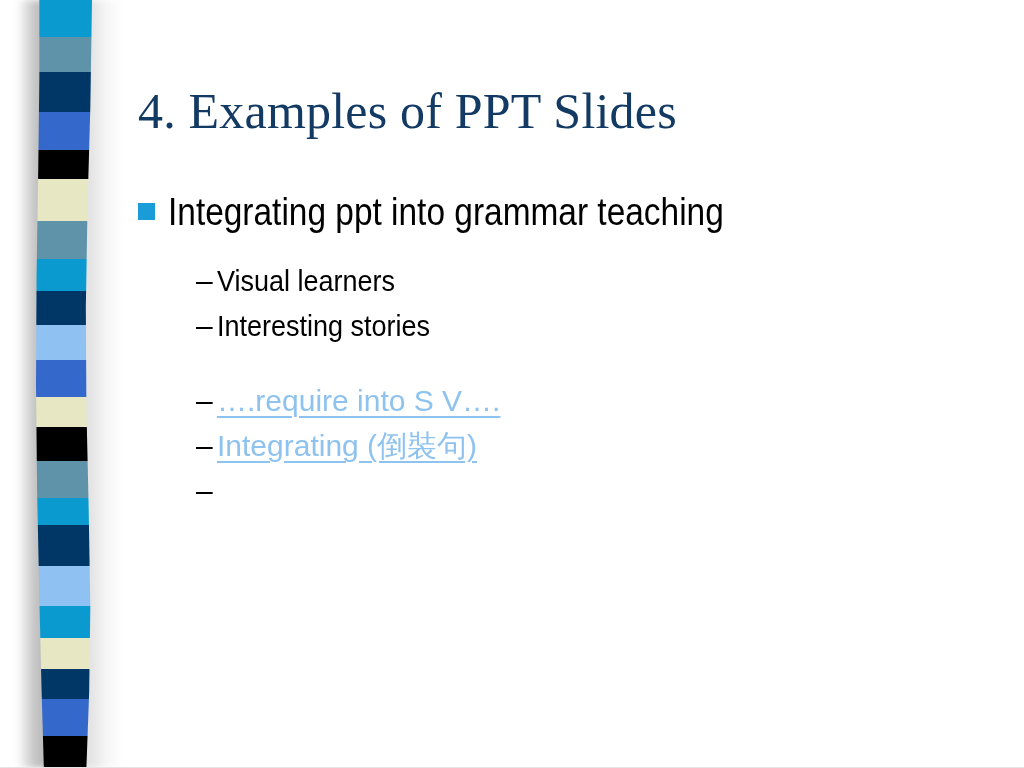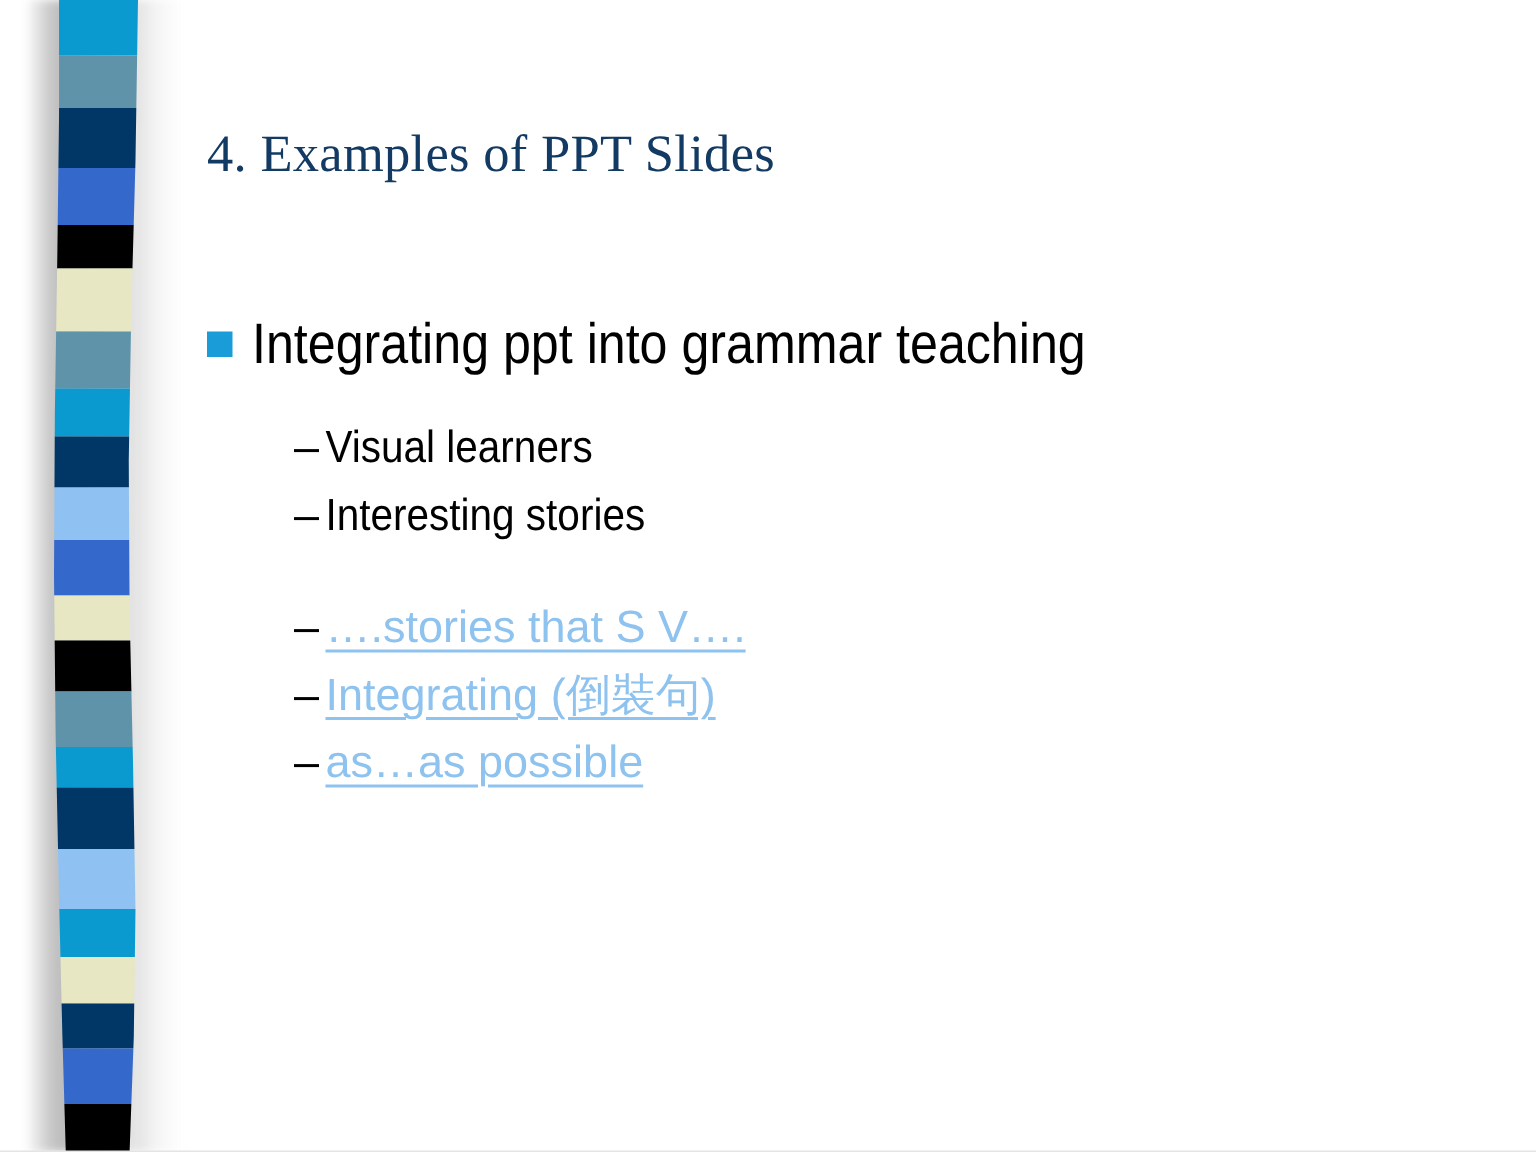--- a/index.html
+++ b/index.html
@@ -67,40 +67,39 @@
     width: 100%;
   }
 
   
   #slide-title {
     position: absolute;
     left: 138px;
     top: 84px;
     width: 840px;
     font-family: "Liberation Serif", "DejaVu Serif", serif;
-    font-size: 35px;
+    font-size: 50px;
     line-height: 1.08;
     color: #133a63;
     letter-spacing: 0.2px;
     white-space: nowrap;
   }
 
   
   #body-list {
     position: absolute;
     left: 138px;
     top: 190px;
     width: 870px;
   }
 
   .lvl1 {
     display: flex;
     align-items: flex-start;
     margin-bottom: 2px;
-    margin-top: 18px;
   }
   .lvl1 .sq {
     flex: 0 0 auto;
     width: 17px;
     height: 17px;
     background: #1a9cd8;
     margin-top: 13px;
     margin-right: 13px;
   }
   .lvl1 .t {
@@ -204,27 +203,26 @@
       <span class="t">Interesting stories</span>
     </div>
 
     <div class="grp-gap"></div>
 
 
     <div class="grp-gap-small"></div>
 
     <div class="lvl2">
       <span class="dash">–</span>
-      <span class="t link">….stories that S V….</span>
+      <span class="t link">….require into S V….</span>
     </div>
 
     <div class="lvl2">
       <span class="dash">–</span>
       <span class="t link">Integrating (倒裝句)</span>
     </div>
 
     <div class="lvl2">
       <span class="dash">–</span>
-      <span class="t link">as…as possible</span>
     </div>
 
   </div>
 </div>
 
 </body></html>

